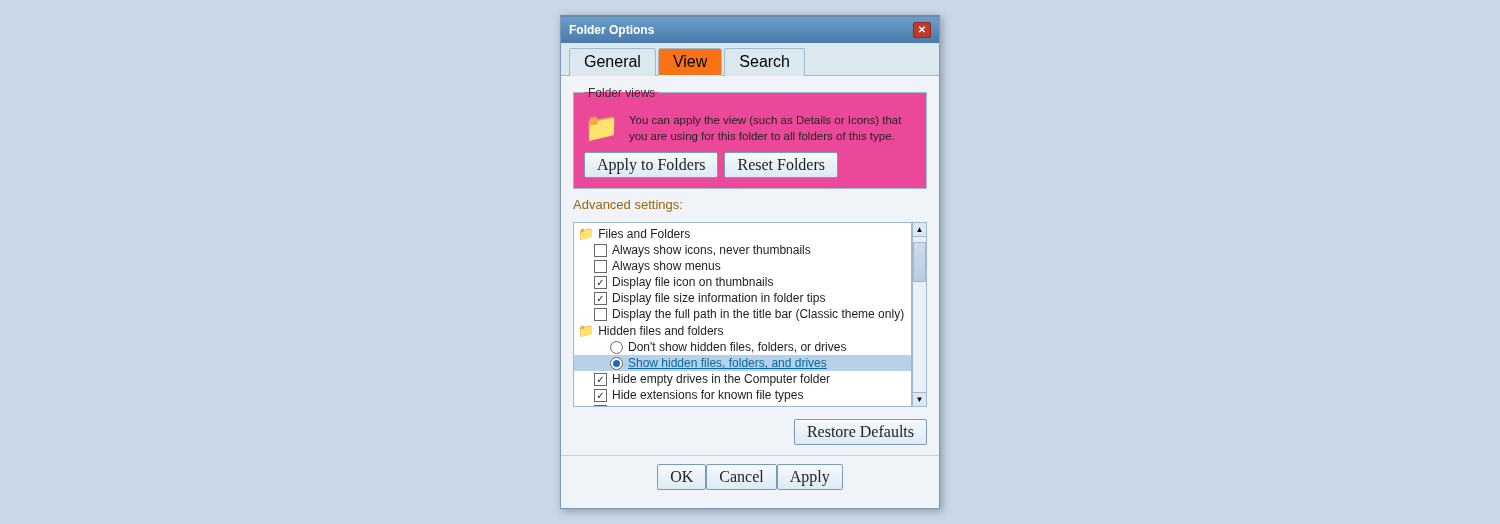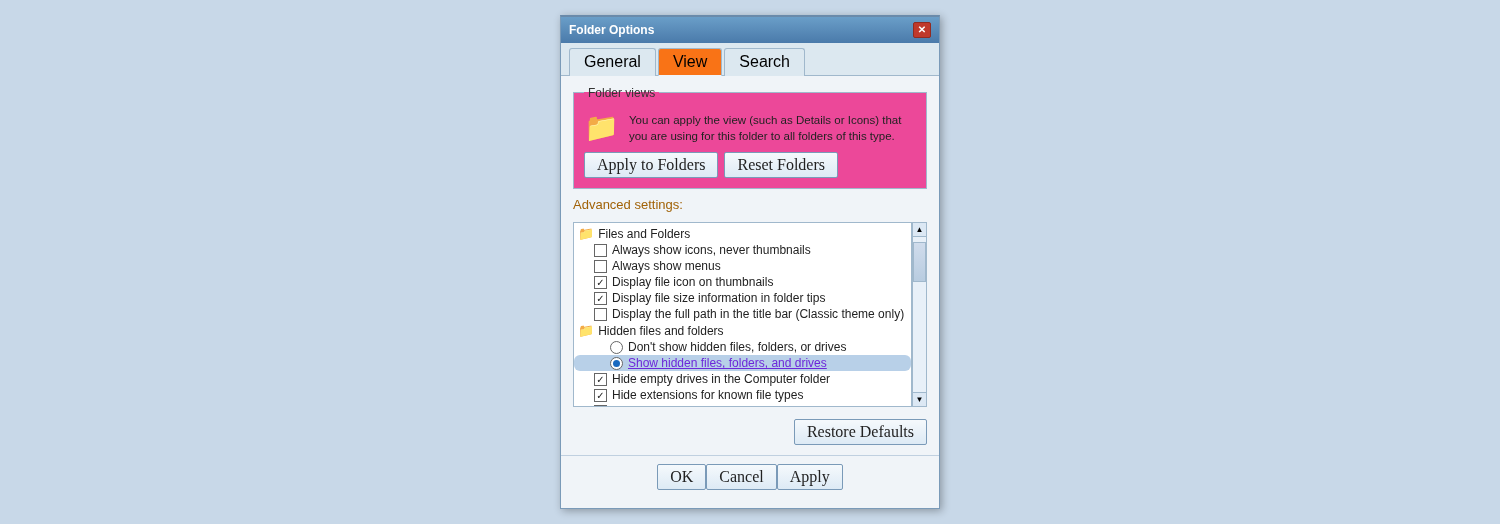--- a/index.html
+++ b/index.html
@@ -213,23 +213,22 @@
     .radio.selected::after {
       content: '';
       width: 7px;
       height: 7px;
       border-radius: 50%;
       background: #1a6ac0;
     }
 
     .highlighted-row {
       background: #b8d0e8;
-      color: #6d28d9;
+      color: #0369a1;
       text-decoration: underline;
-      border-radius: 6px;
     }
 
     .restore-defaults-row {
       display: flex;
       justify-content: flex-end;
       margin-top: 4px;
     }
 
     .footer-buttons {
       display: flex;

